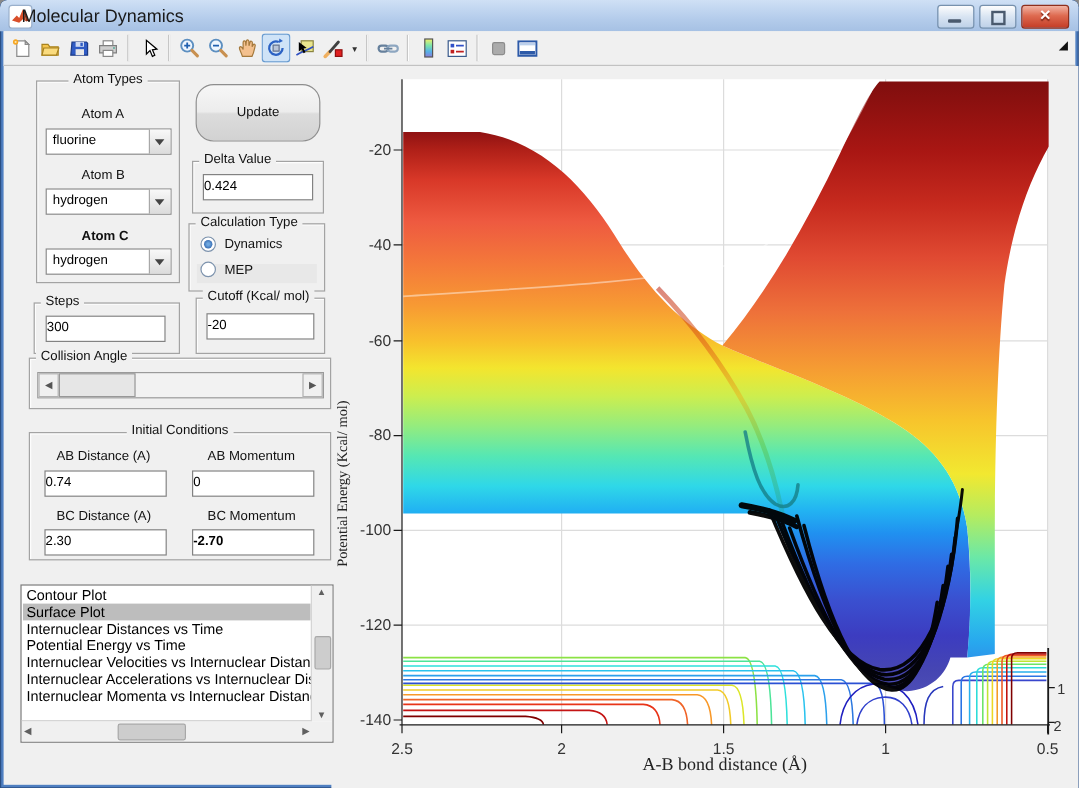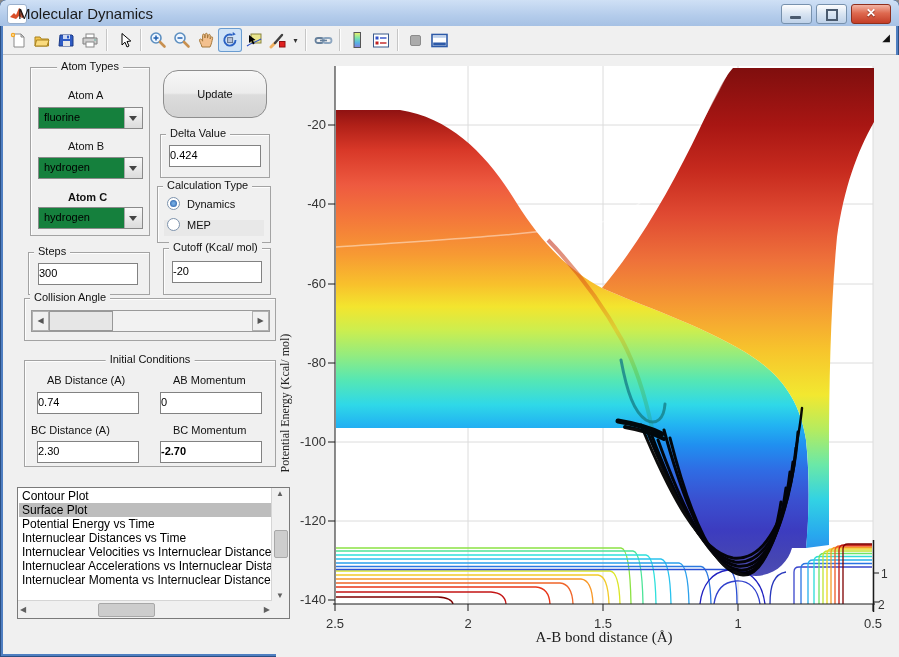--- a/index.html
+++ b/index.html
@@ -31,21 +31,21 @@
   .tdrop{width:11px;height:24px;display:flex;align-items:center;justify-content:center;font-size:8px;color:#333;}
   .tb-overflow{position:absolute;right:6px;top:6px;font-size:10px;color:#111;}
   
   .grp{position:absolute;border:1px solid #a3a3a3;box-shadow:1px 1px 0 #fdfdfd inset;}
   .grp .t{position:absolute;top:-8px;background:#f0f0f0;padding:0 4px;font-size:11px;color:#111;white-space:nowrap;}
   .tc{left:50%;transform:translateX(-50%);}
   .tl{left:5px;}
   .lbl{position:absolute;font-size:11px;color:#111;white-space:nowrap;text-align:center;}
   .fld{position:absolute;background:#fff;border:1px solid #828282;font-size:11px;color:#000;
     text-align:left;line-height:18px;}
-  .dd{position:absolute;background:#15803d;border:1px solid #8a8a8a;height:20px;font-size:11px;}
+  .dd{position:absolute;background:#ffffff;border:1px solid #8a8a8a;height:20px;font-size:11px;}
   .dd .dtxt{position:absolute;left:5px;top:3px;}
   .dd .dbtn{position:absolute;right:0;top:0;width:17px;height:100%;border-left:1px solid #a8a8a8;
     background:linear-gradient(#f8f8f8,#dcdcdc);}
   .dd .car{position:absolute;right:5px;top:8px;width:0;height:0;border:4px solid transparent;border-top:5px solid #444;}
   .btn7{position:absolute;border:1px solid #8e8e8e;border-radius:15px;font-size:11px;color:#111;
     background:linear-gradient(#f7f7f7,#ececec 48%,#dcdcdc 52%,#d2d2d2);text-align:center;}
   .radio{position:absolute;width:13px;height:13px;border-radius:50%;background:#fff;border:1px solid #7d93ad;box-sizing:border-box;}
   .radio.on::after{content:"";position:absolute;left:2px;top:2px;width:7px;height:7px;border-radius:50%;
     background:radial-gradient(#6fa8e0 20%,#1c4f9c);}
   .mepstripe{position:absolute;background:#e8e8e8;}
@@ -469,31 +469,31 @@
     <span class="sarrow" style="right:0;">▶</span>
   </div>
 
   <div class="grp" style="left:24px;top:360px;width:250px;height:105px;">
     <span class="t tc">Initial Conditions</span>
   </div>
   <span class="lbl" style="left:47px;top:374px;">AB Distance (A)</span>
   <div class="fld" style="left:37px;top:392px;width:100px;height:20px;">0.74</div>
   <span class="lbl" style="left:173px;top:374px;">AB Momentum</span>
   <div class="fld" style="left:160px;top:392px;width:100px;height:20px;">0</div>
-  <span class="lbl" style="left:31px;top:424px;">BC Distance (A)</span>
+  <span class="lbl" style="left:47px;top:424px;">BC Distance (A)</span>
   <div class="fld" style="left:37px;top:441px;width:100px;height:20px;">2.30</div>
   <span class="lbl" style="left:173px;top:424px;">BC Momentum</span>
   <div class="fld" style="left:160px;top:441px;width:100px;height:20px;font-weight:bold;">-2.70</div>
 
-  <div class="listbox" style="left:17px;top:487px;width:259px;height:130px;padding-left:12px;">
+  <div class="listbox" style="left:17px;top:487px;width:259px;height:130px;">
     <div style="position:absolute;left:1px;top:1px;right:18px;bottom:18px;overflow:hidden;">
       <div class="lb-item">Contour Plot</div>
       <div class="lb-item sel">Surface Plot</div>
+      <div class="lb-item">Internuclear Distances vs Time</div>
       <div class="lb-item">Potential Energy vs Time</div>
-      <div class="lb-item">Internuclear Distances vs Time</div>
       <div class="lb-item">Internuclear Velocities vs Internuclear Distance</div>
       <div class="lb-item">Internuclear Accelerations vs Internuclear Distance</div>
       <div class="lb-item">Internuclear Momenta vs Internuclear Distance</div>
     </div>
     <div class="vsb">
       <span class="sbarrow" style="left:0;top:1px;width:16px;">▲</span>
       <span class="sbthumb" style="left:2px;top:42px;width:12px;height:26px;"></span>
       <span class="sbarrow" style="left:0;bottom:1px;width:16px;">▼</span>
     </div>
     <div class="hsb">

